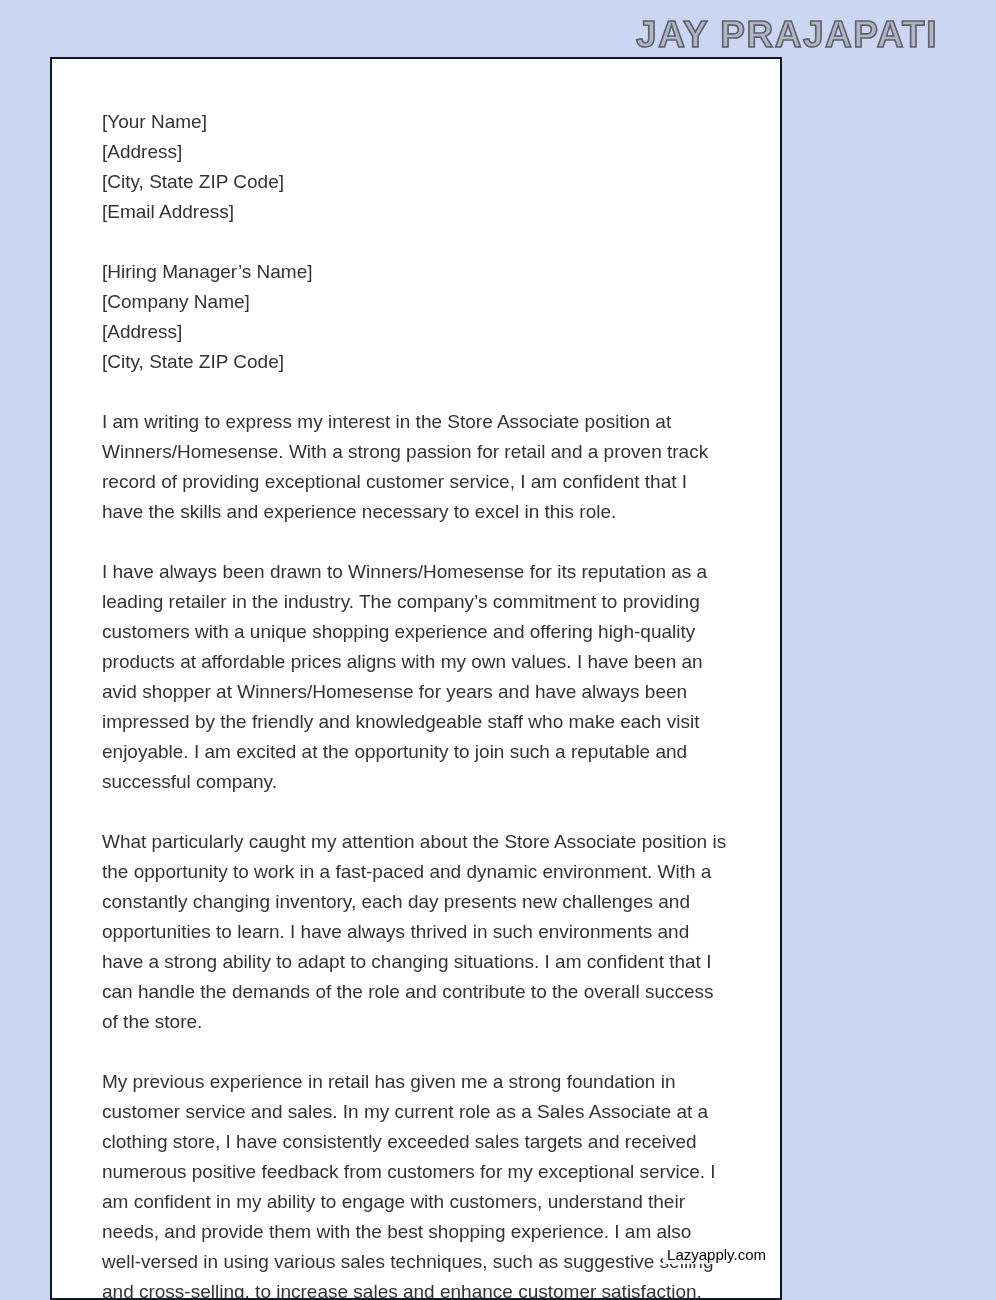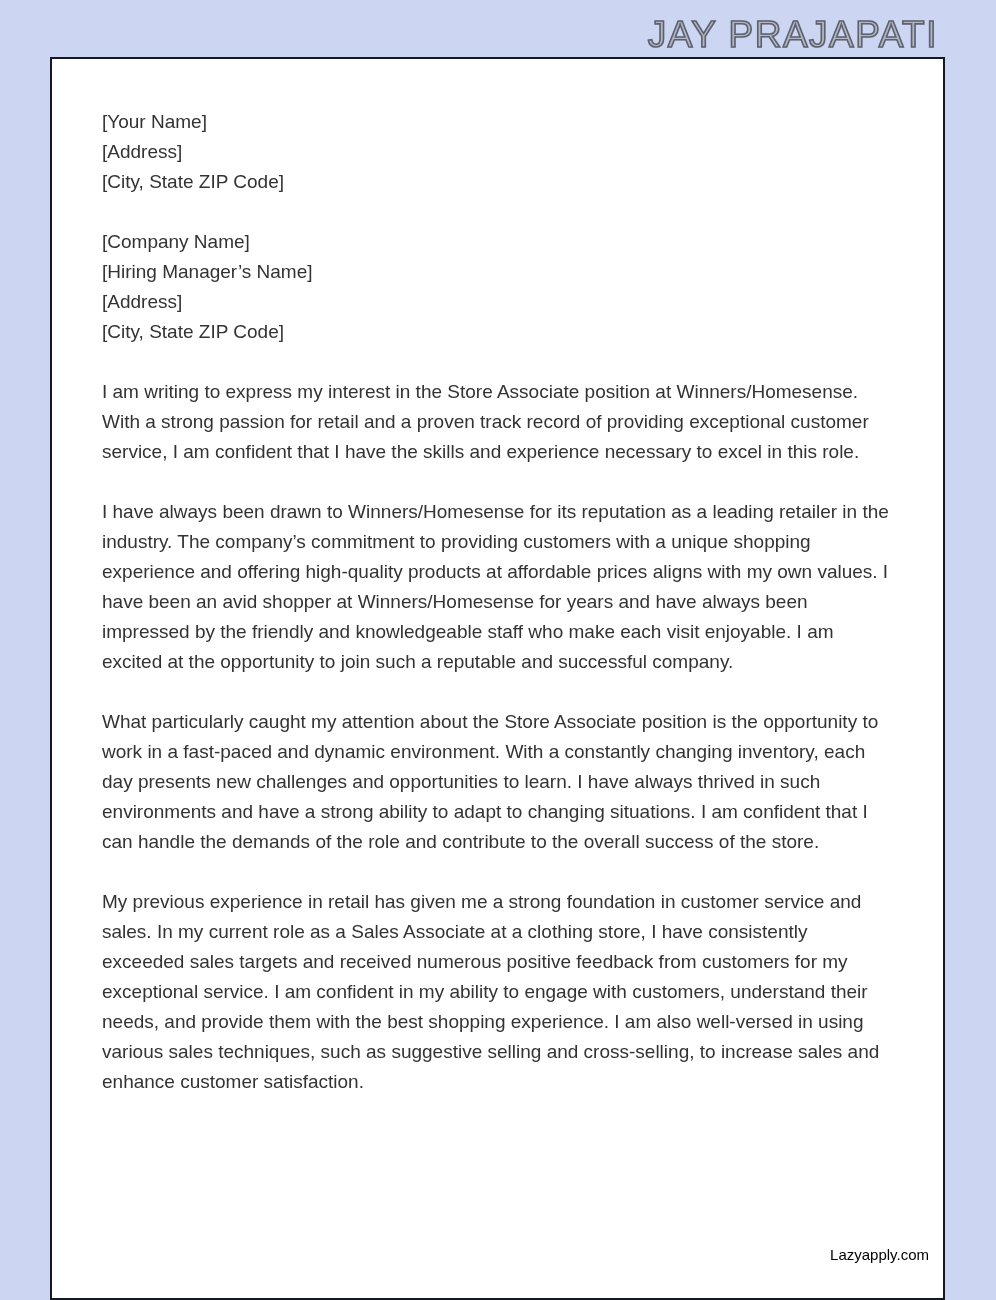--- a/index.html
+++ b/index.html
@@ -16,31 +16,31 @@
     width:996px;height:1300px;
     background:var(--frame-bg);
     overflow:hidden;
     position:relative;
     font-family:"Liberation Sans", sans-serif;
   }
   .brand{
     position:absolute;
     top:14px;right:58px;
     font-size:37px;
-    font-weight:normal;
+    font-weight:bold;
     letter-spacing:1.5px;
     color:var(--brand-fill);
     -webkit-text-stroke:1.6px var(--brand-outline);
     text-shadow:0 0 1px var(--brand-outline);
     white-space:nowrap;
   }
   .page{
     position:absolute;
     left:50px;top:57px;
-    width:895px;height:1243px;
+    width:732px;height:1243px;
     background:var(--page-bg);
     border:2px solid var(--page-border);
     overflow:hidden;
   }
   .content{
     padding:48px 50px 0 50px;
     color:var(--text-color);
     font-size:19px;
     line-height:30px;
   }
@@ -64,25 +64,26 @@
 
 <div class="brand">JAY PRAJAPATI</div>
 
 <div class="page">
   <div class="content">
 
     <div class="block">
       <div class="line">[Your Name]</div>
       <div class="line">[Address]</div>
       <div class="line">[City, State ZIP Code]</div>
+      <div class="line">[Email Address]</div>
     </div>
 
     <div class="block">
+      <div class="line">[Hiring Manager’s Name]</div>
       <div class="line">[Company Name]</div>
-      <div class="line">[Hiring Manager’s Name]</div>
       <div class="line">[Address]</div>
       <div class="line">[City, State ZIP Code]</div>
     </div>
 
 
     <p class="para">I am writing to express my interest in the Store Associate position at Winners/Homesense. With a strong passion for retail and a proven track record of providing exceptional customer service, I am confident that I have the skills and experience necessary to excel in this role.</p>
     <p class="para">I have always been drawn to Winners/Homesense for its reputation as a leading retailer in the industry. The company’s commitment to providing customers with a unique shopping experience and offering high-quality products at affordable prices aligns with my own values. I have been an avid shopper at Winners/Homesense for years and have always been impressed by the friendly and knowledgeable staff who make each visit enjoyable. I am excited at the opportunity to join such a reputable and successful company.</p>
     <p class="para">What particularly caught my attention about the Store Associate position is the opportunity to work in a fast-paced and dynamic environment. With a constantly changing inventory, each day presents new challenges and opportunities to learn. I have always thrived in such environments and have a strong ability to adapt to changing situations. I am confident that I can handle the demands of the role and contribute to the overall success of the store.</p>
     <p class="para">My previous experience in retail has given me a strong foundation in customer service and sales. In my current role as a Sales Associate at a clothing store, I have consistently exceeded sales targets and received numerous positive feedback from customers for my exceptional service. I am confident in my ability to engage with customers, understand their needs, and provide them with the best shopping experience. I am also well-versed in using various sales techniques, such as suggestive selling and cross-selling, to increase sales and enhance customer satisfaction.</p>
 

